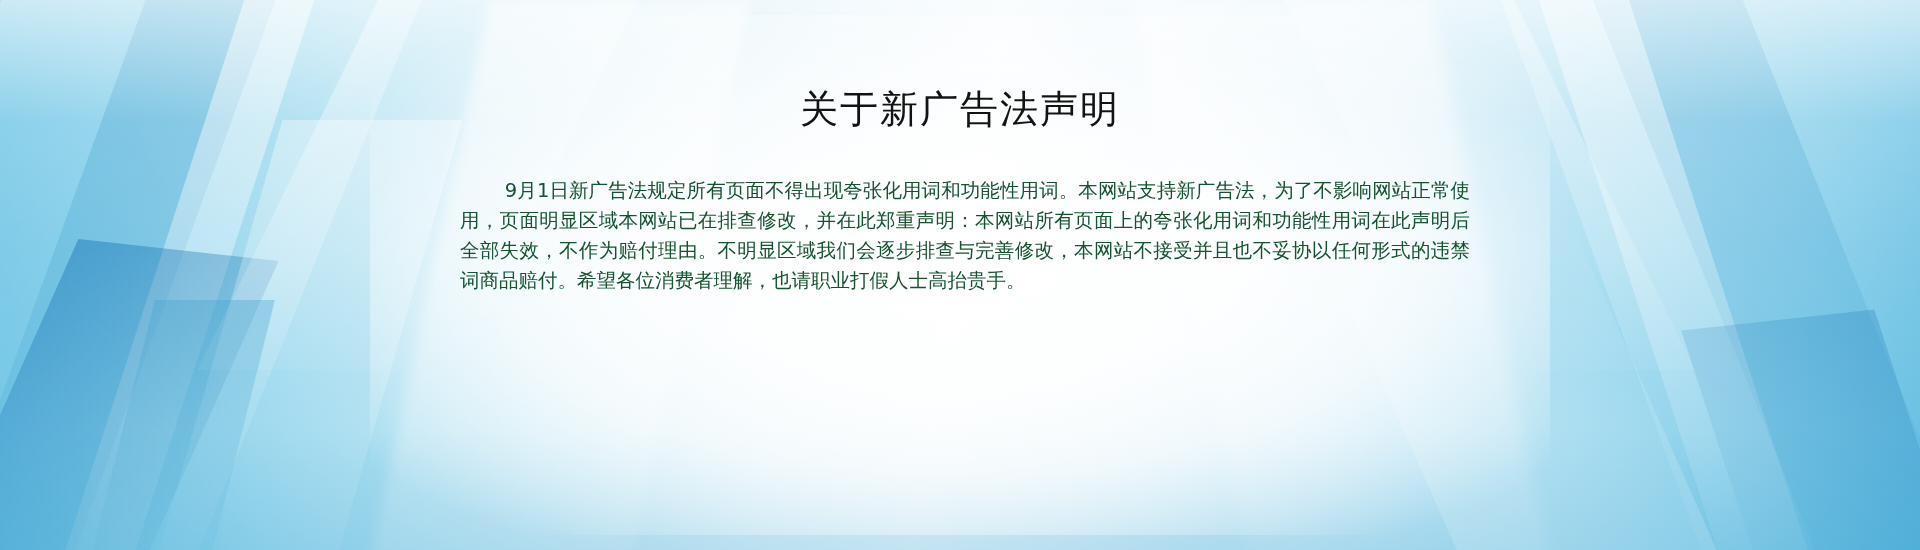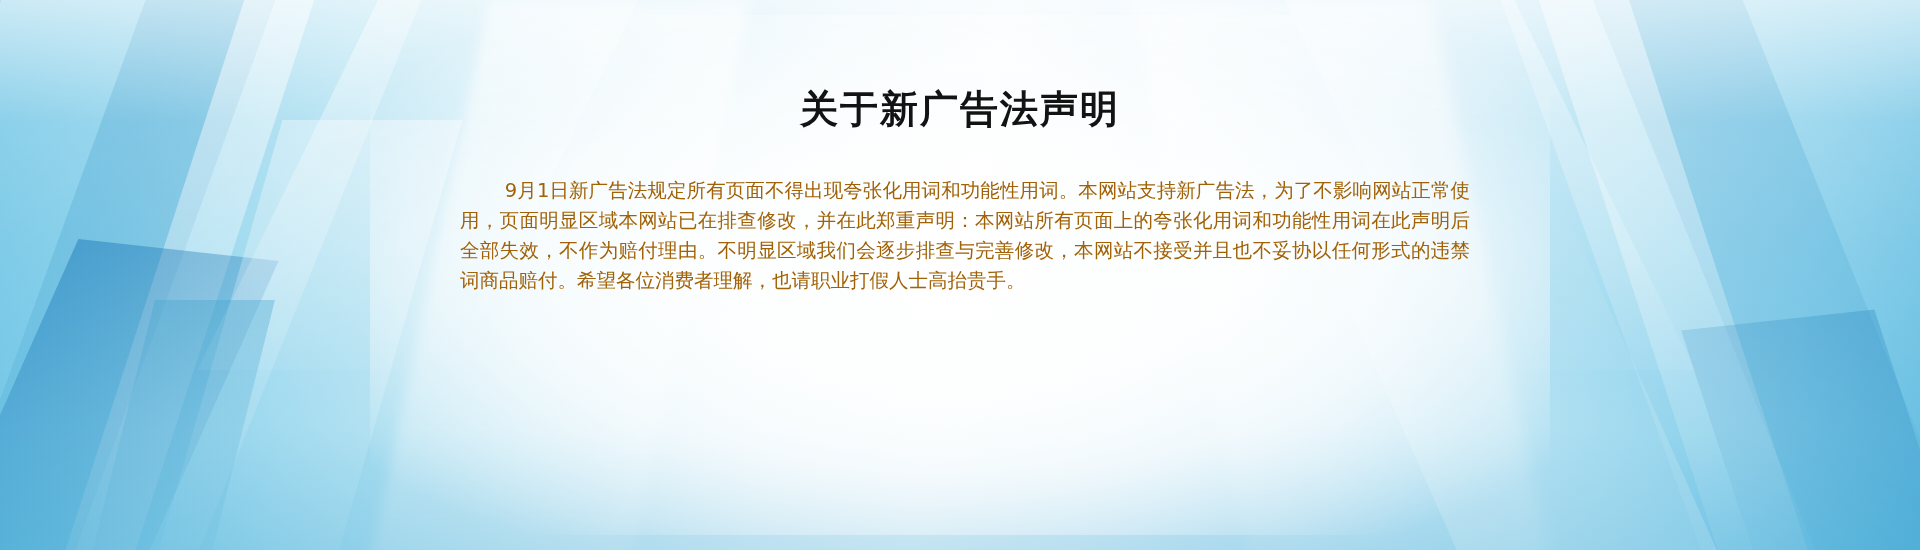--- a/index.html
+++ b/index.html
@@ -150,33 +150,33 @@
     width: 1920px;
     height: 550px;
   }
   .page-title {
     position: absolute;
     left: 0;
     right: 0;
     top: 84px;
     text-align: center;
     font-size: 38px;
-    font-weight: bold;
+    font-weight: normal;
     color: #131313;
     letter-spacing: 2px;
     font-family: "DejaVu Sans", "Liberation Sans", sans-serif;
   }
   .statement-body {
     position: absolute;
     left: 460px;
     top: 176px;
     width: 1010px;
     font-size: 19.5px;
     line-height: 30px;
-    color: #a16207;
+    color: #14532d;
     font-family: "DejaVu Sans", "Liberation Sans", sans-serif;
   }
   .para {
     margin: 0;
     text-align: justify;
     text-justify: inter-character;
   }
   .para-indent {
     text-indent: 2.3em;
   }

